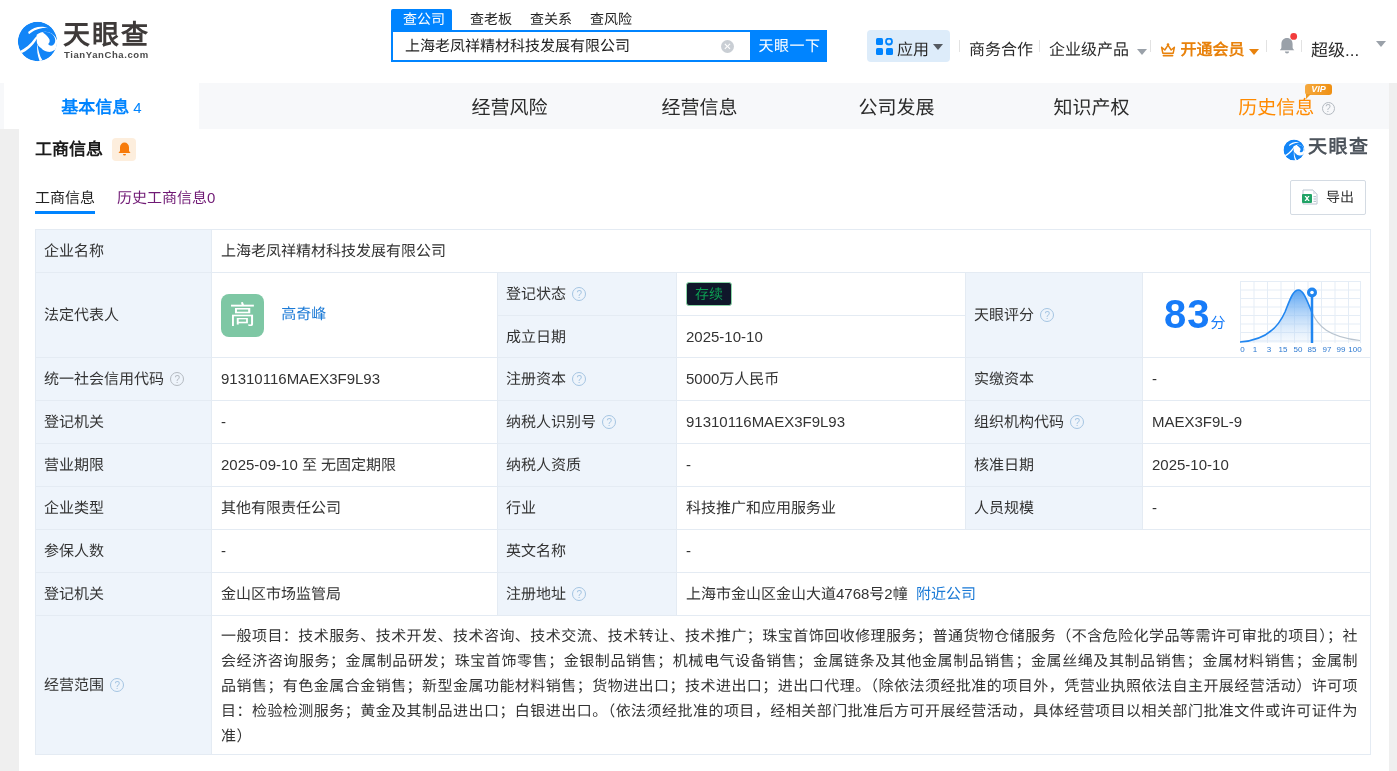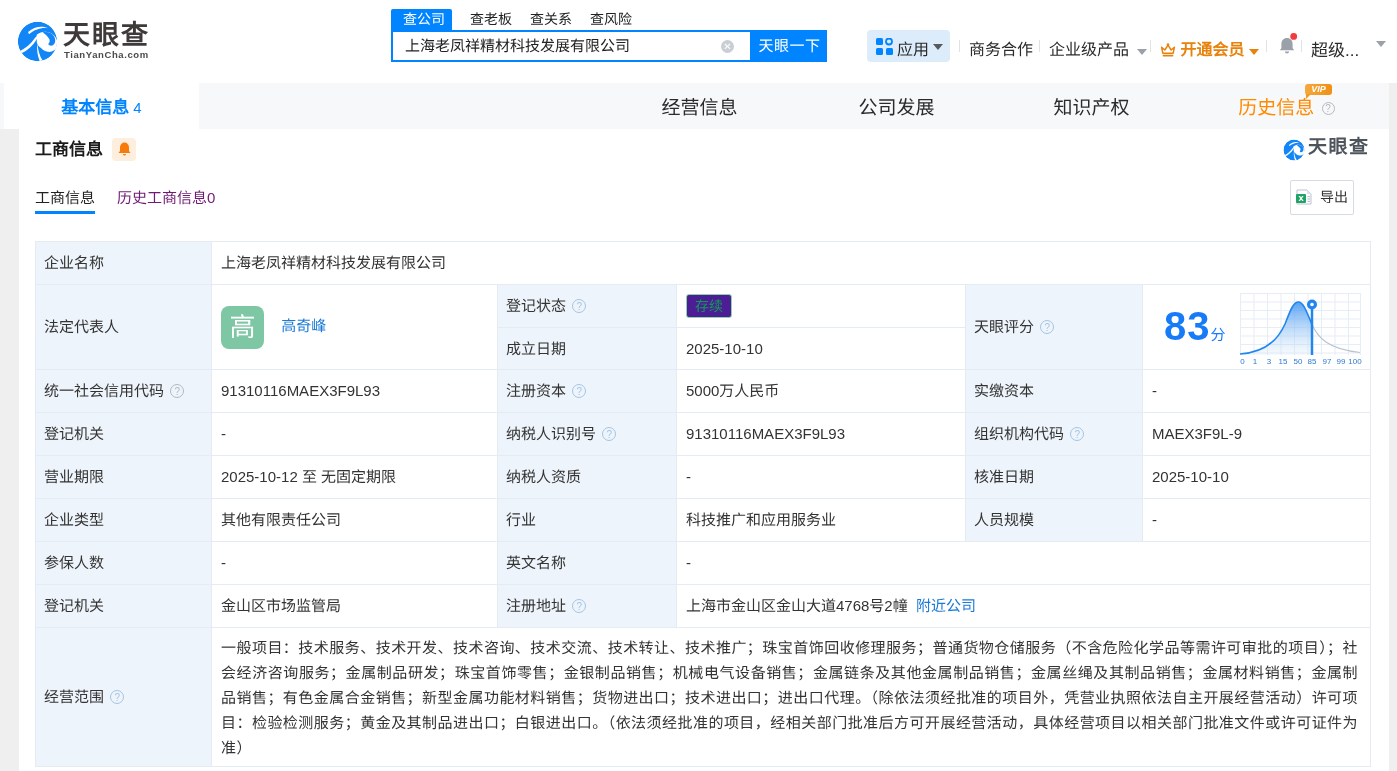--- a/index.html
+++ b/index.html
@@ -47,27 +47,27 @@
 
 
 #main { position:absolute; left:19px; top:129px; width:1370px; height:642px; background:#fff; }
 #secTitle { position:absolute; left:16px; top:6px; font-size:17px; font-weight:bold; color:#1b1b1b; }
 #bellBadge { position:absolute; left:93px; top:9px; width:24px; height:23px; background:#fdeedd; border-radius:4px; text-align:center; }
 #wm { position:absolute; left:1264px; top:8px; }
 #wm span { font-size:19px; line-height:1; font-weight:bold; color:#4d545c; letter-spacing:1.5px; vertical-align:3.5px; margin-left:3px; }
 #subtabs { position:absolute; left:16px; top:57px; font-size:15px; }
 #subtab1 { color:#222; display:inline-block; padding-bottom:4px; border-bottom:3px solid #0084ff; }
 #subtab2 { color:#701a75; margin-left:22px; }
-#exportBtn { position:absolute; left:1271px; top:51px; width:64px; height:35px; border:1px solid #d4dbe3; border-radius:2px; background:#fff; line-height:33px; text-align:center; font-size:14px; color:#333; }
-
-
-#tbl { position:absolute; left:16px; top:112px; border-collapse:collapse; table-layout:fixed; width:1335px; font-size:15px; color:#333;border-radius:10px; }
+#exportBtn { position:absolute; left:1271px; top:51px; width:76px; height:35px; border:1px solid #d4dbe3; border-radius:2px; background:#fff; line-height:33px; text-align:center; font-size:14px; color:#333; }
+
+
+#tbl { position:absolute; left:16px; top:100px; border-collapse:collapse; table-layout:fixed; width:1335px; font-size:15px; color:#333;border-radius:10px; }
 #tbl td { border:1px solid #e4ebf3; padding:0 9px; vertical-align:middle; line-height:24px; }
 #tbl td.lb { background:#eef4fb; padding-left:8px; }
-.tag { display:inline-block; height:24px; line-height:22px; padding:0 8px; border:1px solid #8ad6a7; background:#4c1d95; color:#0d9e52; font-size:14px; border-radius:3px; }
+.tag { display:inline-block; height:24px; line-height:22px; padding:0 8px; border:1px solid #8ad6a7; background:#0f172a; color:#0d9e52; font-size:14px; border-radius:3px; }
 .avatar { display:inline-block; width:43px; height:43px; background:#7ec7a4; border-radius:8px; color:#fff; font-size:26px; text-align:center; line-height:43px; vertical-align:middle; }
 a.lnk { color:#1b7ad6; text-decoration:none; }
 #score83 { font-size:40px; font-weight:bold; color:#177bf8; letter-spacing:1px; }
 #scoreFen { font-size:15px; color:#177bf8; }
 </style>
 </head>
 <body>
 <div id="header">
   <svg class="abs" style="left:17px;top:21px" width="41" height="41" viewBox="0 0 48 48">
     <defs>
@@ -121,20 +121,21 @@
       <circle cx="13.7" cy="3.4" r="3.4" fill="#f23c3c"></circle>
     </svg>
     <div class="hsep" style="left:1301px"></div>
     <div class="hitem" style="left:1311px;font-size:17px">超级...</div>
     <div class="caret gray abs" style="left:1376px;top:41px"></div>
   </div>
 </div>
 
 <div id="navtabs">
   <div class="tab active" style="left:4px">基本信息<span class="sup">4</span></div>
+  <div class="tab" style="left:412px">经营风险</div>
   <div class="tab" style="left:602px">经营信息</div>
   <div class="tab" style="left:994px">知识产权</div>
   <div class="tab" style="left:799px">公司发展</div>
   <div class="tab" style="left:1189px"><span id="histTab">历史信息</span> <span class="qmark" style="width:13px;height:13px;line-height:11px;vertical-align:2px">?</span></div>
   <div id="vipBadge">VIP</div>
 </div>
 
 <div id="main">
   <div id="secTitle">工商信息</div>
   <div id="bellBadge"><svg width="13" height="14" viewBox="0 0 13 14" style="margin-top:4px">
@@ -236,21 +237,21 @@
     <tr style="height:43px">
           <td class="lb">登记机关</td>
           <td>-</td>
           <td class="lb">纳税人识别号 <span class="qmark blu">?</span></td>
           <td>91310116MAEX3F9L93</td>
           <td class="lb">组织机构代码 <span class="qmark blu">?</span></td>
           <td>MAEX3F9L-9</td>
         </tr>
     <tr style="height:43px">
           <td class="lb">营业期限</td>
-          <td>2025-10-12 至 无固定期限</td>
+          <td>2025-09-10 至 无固定期限</td>
           <td class="lb">纳税人资质</td>
           <td>-</td>
           <td class="lb">核准日期</td>
           <td>2025-10-10</td>
         </tr>
     <tr style="height:43px">
           <td class="lb">企业类型</td>
           <td>其他有限责任公司</td>
           <td class="lb">行业</td>
           <td>科技推广和应用服务业</td>

